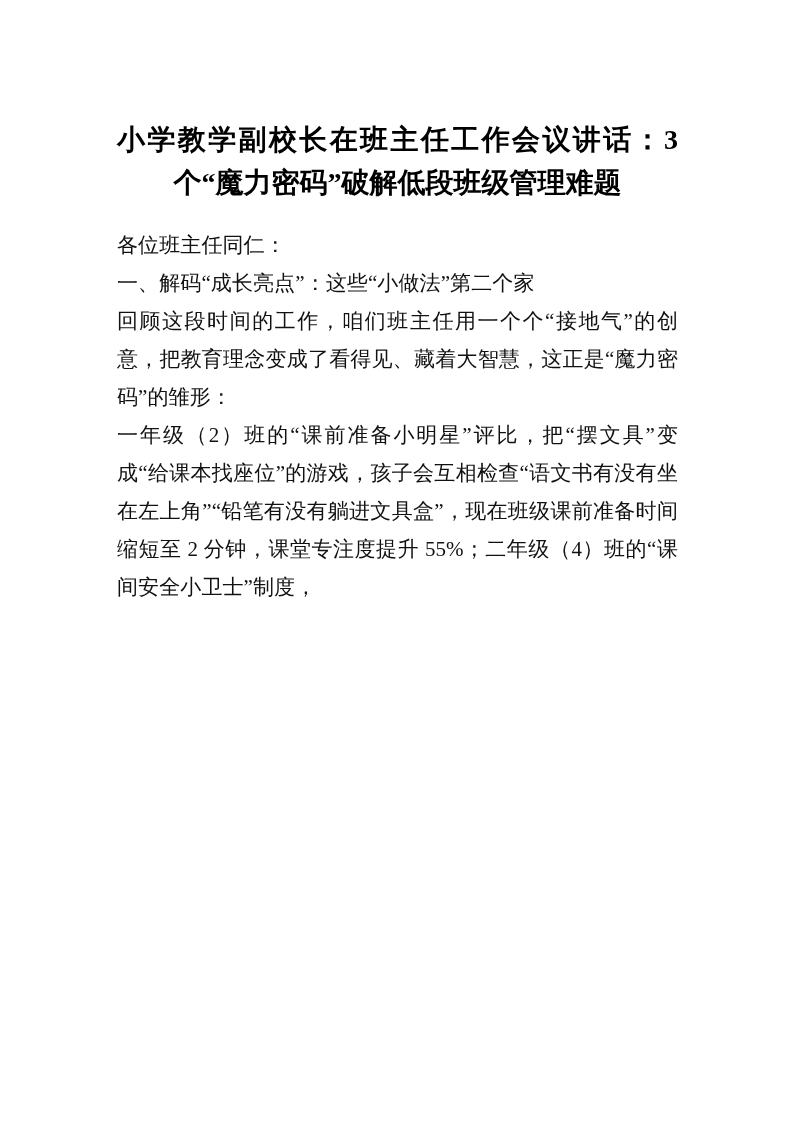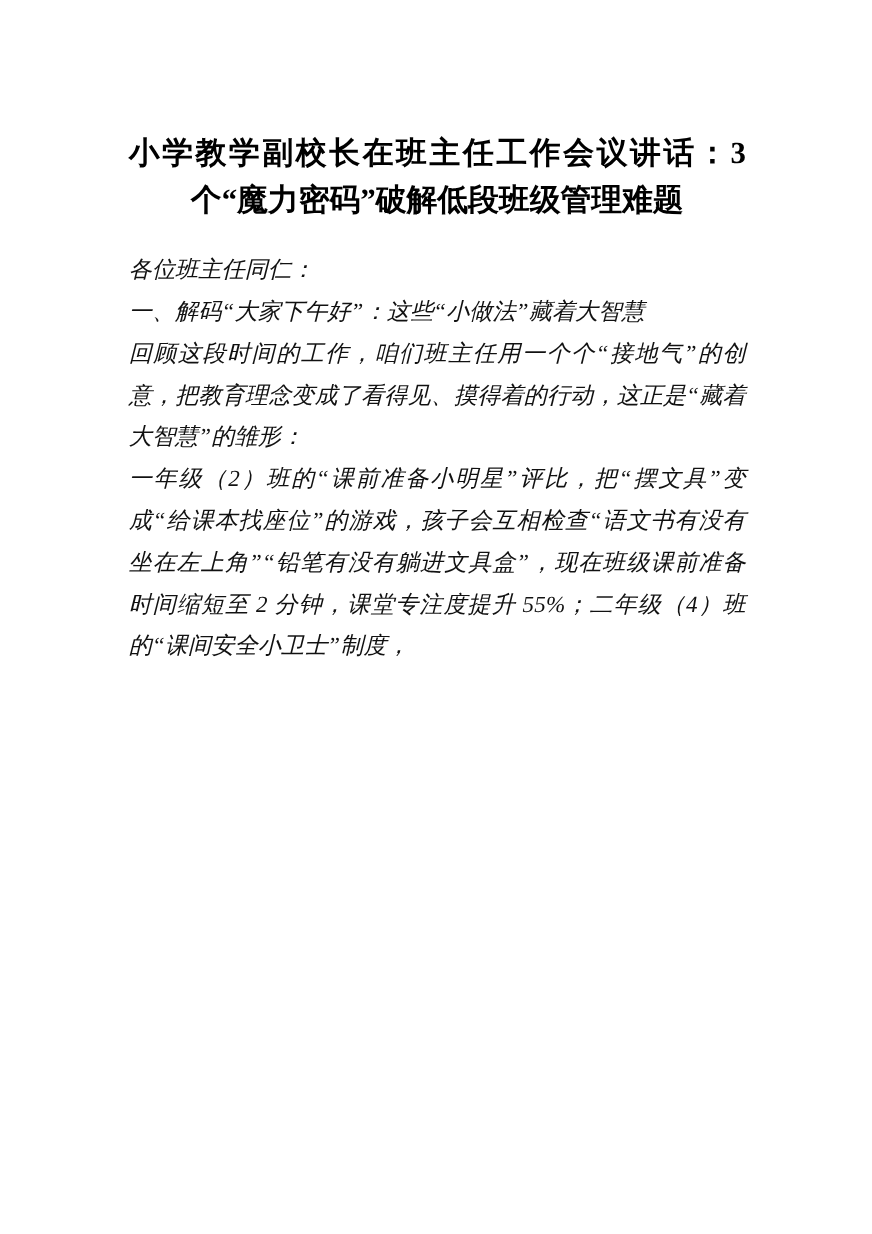--- a/index.html
+++ b/index.html
@@ -47,40 +47,39 @@
 
   .para {
     font-size: 21px;
     line-height: 38px;
     text-align: justify;
     text-align-last: left;
     margin: 0 0 0 0;
     color: #111111;
     word-break: break-all;
     letter-spacing: 0.1px;
-    font-style: italic;
   }
 
   .para + .para {
     margin-top: 0px;
   }
 </style>
 </head>
 <body>
 
 <div class="page">
   <div class="content">
 
     <h1 class="doc-title">小学教学副校长在班主任工作会议讲话：3个“魔力密码”破解低段班级管理难题</h1>
 
     <p class="para">各位班主任同仁：</p>
 
 
 
-    <p class="para">一、解码“大家下午好”：这些“小做法”藏着大智慧</p>
+    <p class="para">一、解码“成长亮点”：这些“小做法”第二个家</p>
 
-    <p class="para">回顾这段时间的工作，咱们班主任用一个个“接地气”的创意，把教育理念变成了看得见、摸得着的行动，这正是“藏着大智慧”的雏形：</p>
+    <p class="para">回顾这段时间的工作，咱们班主任用一个个“接地气”的创意，把教育理念变成了看得见、藏着大智慧，这正是“魔力密码”的雏形：</p>
 
 
     <p class="para">一年级（2）班的“课前准备小明星”评比，把“摆文具”变成“给课本找座位”的游戏，孩子会互相检查“语文书有没有坐在左上角”“铅笔有没有躺进文具盒”，现在班级课前准备时间缩短至 2 分钟，课堂专注度提升 55%；二年级（4）班的“课间安全小卫士”制度，</p>
 
   </div>
 </div>
 
 </body></html>

